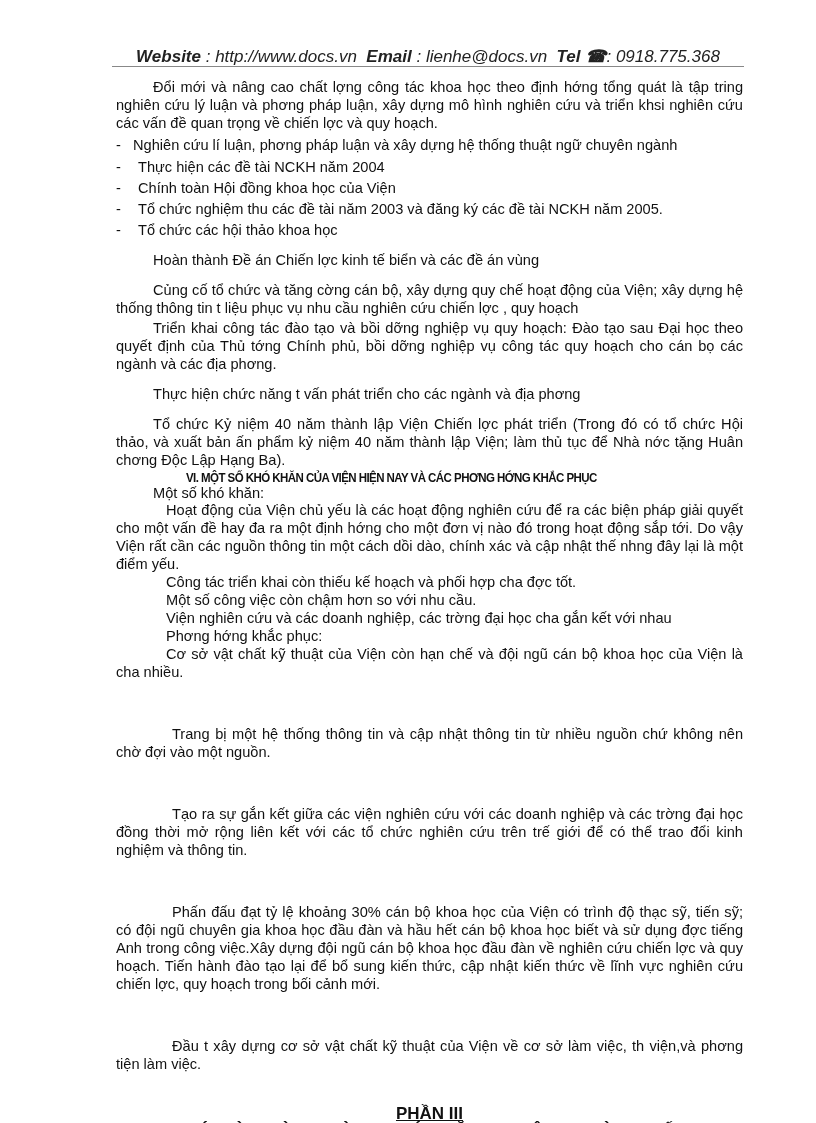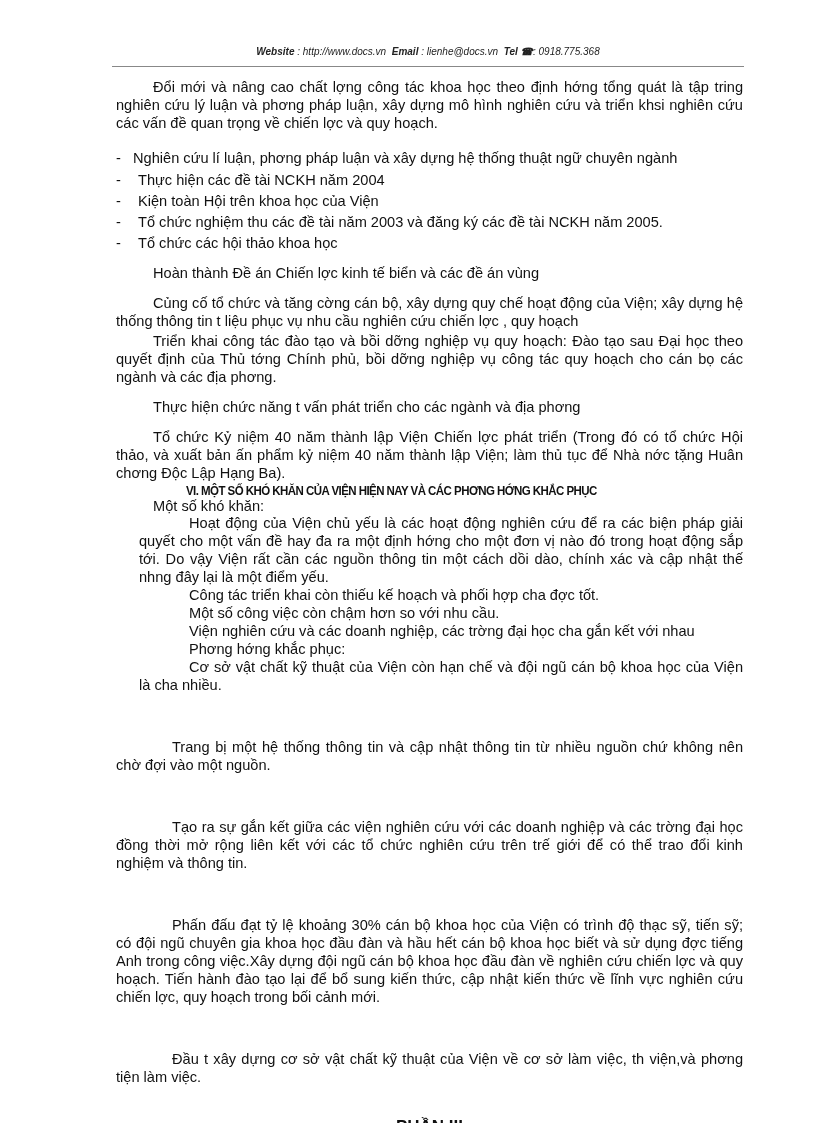--- a/index.html
+++ b/index.html
@@ -1,26 +1,26 @@
 <!DOCTYPE html>
 <html><head>
 <meta charset="utf-8">
 <style>
   html, body { margin: 0; padding: 0; background: #ffffff; }
   body { width: 816px; height: 1123px; position: relative; overflow: hidden;
          font-family: "Liberation Sans", sans-serif; color: #111; }
   .header { position: absolute; top: 46px; left: 112px; width: 632px; text-align: center;
-            font-size: 10px; font-style: italic; color: #222; }
+            font-size: 17px; font-style: italic; color: #222; }
   .header b { font-weight: bold; }
   .header-rule { position: absolute; top: 66px; left: 112px; width: 632px; height: 0;
                  border-top: 1px solid #888; }
   .page { position: absolute; top: 76px; left: 116px; width: 627px; font-size: 14.6px; line-height: 18px; }
   p { margin: 0; text-align: justify; }
   .ind1 { text-indent: 37px; margin-top: 12px; }
-  .ind2 { text-indent: 50px; margin-left: 23px; }
+  .ind2 { text-indent: 50px; }
   .ind3 { text-indent: 56px; margin-top: 44px; }
   .bullet { display: flex; margin: 0 0 3px 0; }
   .bullet .dash { width: 22px; flex: 0 0 22px; }
   .bullet .btext { flex: 1; }
   .sec-head { font-weight: bold; font-size: 12.5px; letter-spacing: -0.6px; text-align: left;
               margin-left: 70px; line-height: 15px; transform: scaleX(0.92); transform-origin: left; }
   .sp { margin-top: 2px; }
   .part { text-align: center; font-weight: bold; font-size: 17px; line-height: 17px; margin-top: 32px; text-decoration: underline; }
   .sub1 { margin-top: 14px; font-size: 21px; }
   .sub1 b { font-weight: bold; }
@@ -34,29 +34,29 @@
   &nbsp;<b>Email</b>
   <span>: lienhe@docs.vn</span>
   &nbsp;<b>Tel</b>
   <b>☎</b><span>: 0918.775.368</span>
 </div>
 <div class="header-rule"></div>
 
 <div class="page">
   <p class="ind1 sp">Đổi mới và nâng cao chất lợng   công tác khoa học theo định hớng   tổng quát là tập tring nghiên cứu lý luận và phơng   pháp luận, xây dựng mô hình nghiên cứu và triển khsi nghiên cứu các vấn đề quan trọng về chiến lợc    và quy hoạch.</p>
 
-  <div style="margin-top:17px">
+  <div style="margin-top:4px">
     <p class="sp"><span>-</span>&nbsp;&nbsp;&nbsp;<span>Nghiên cứu lí luận, phơng   pháp luận và xây dựng hệ thống thuật ngữ chuyên ngành</span></p>
     <div class="bullet" style="margin-top:4px">
         <span class="dash">-</span>
         <span class="btext">Thực hiện các đề tài NCKH năm 2004</span>
       </div>
     <div class="bullet">
         <span class="dash">-</span>
-        <span class="btext">Kiện toàn Hội trên khoa học của Viện</span>
+        <span class="btext">Chính toàn Hội đồng khoa học của Viện</span>
       </div>
     <div class="bullet">
         <span class="dash">-</span>
         <span class="btext">Tổ chức nghiệm thu các đề tài năm 2003 và đăng ký các đề tài NCKH năm 2005.</span>
       </div>
     <div class="bullet" style="margin-bottom:0">
         <span class="dash">-</span>
         <span class="btext">Tổ chức các hội thảo khoa học</span>
       </div>
   </div>

